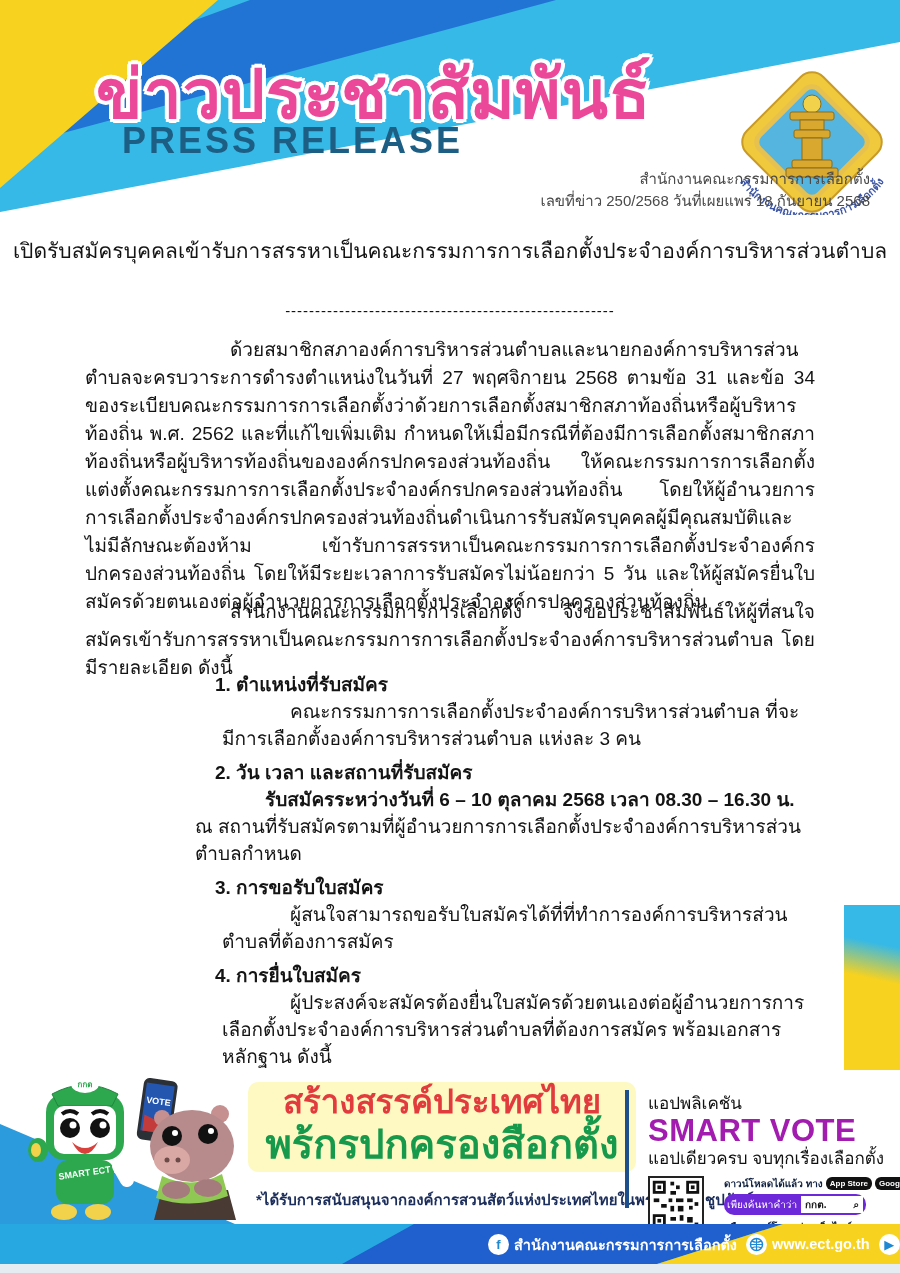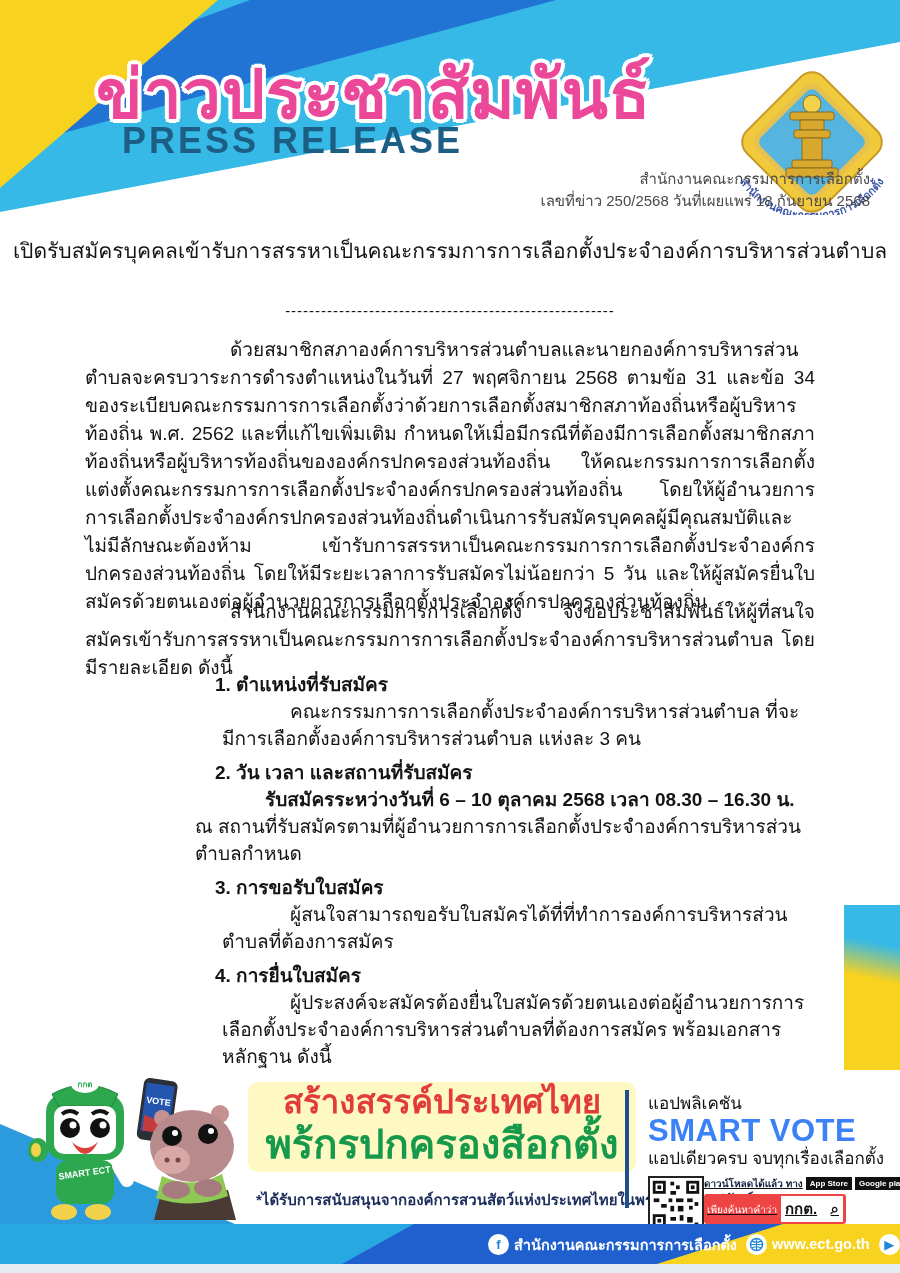--- a/index.html
+++ b/index.html
@@ -55,31 +55,31 @@
   .mascots{position:absolute;left:12px;bottom:0;width:235px;height:152px;}
   .slogan-box{position:absolute;left:248px;top:12px;width:388px;height:90px;
     background:#fef9c3;border-radius:10px;text-align:center;}
   .slogan-red{font-size:33px;font-weight:800;color:#E23B3D;line-height:40px;white-space:nowrap;}
   .slogan-green{font-size:40px;font-weight:800;color:#17994B;line-height:44px;white-space:nowrap;}
   .banner-footnote{position:absolute;left:256px;top:118px;width:600px;
     font-size:15px;font-weight:bold;color:#1B2D5B;white-space:nowrap;}
   .v-divider{position:absolute;left:625px;top:20px;width:4px;height:118px;background:#1D4F8C;}
   .app-block{position:absolute;left:648px;top:24px;width:202px;}
   .app-label{font-size:17px;color:#111;line-height:20px;}
-  .app-name{font-size:31px;font-weight:800;color:#3b82f6;line-height:34px;letter-spacing:0.5px;white-space:nowrap;}
+  .app-name{font-size:31px;font-weight:800;color:#a21caf;line-height:34px;letter-spacing:0.5px;white-space:nowrap;}
   .app-tagline{font-size:17px;color:#111;line-height:22px;white-space:nowrap;}
   .app-dl-row{display:flex;margin-top:6px;}
   .qr{width:56px;height:56px;border:2px solid #222;background:#fff;flex:0 0 auto;}
-  .dl-col{margin-left:0;width:142px;text-decoration:underline;}
+  .dl-col{margin-left:20px;width:142px;}
   .dl-line{display:flex;align-items:center;font-size:10px;font-weight:bold;color:#10203f;white-space:nowrap;}
-  .store-badge{background:#111;color:#fff;border-radius:0;font-size:8px;
+  .store-badge{background:#111;color:#fff;border-radius:6px;font-size:8px;
     padding:2px 4px;margin-left:3px;white-space:nowrap;}
-  .search-pill{display:flex;align-items:center;background:#ef4444;border-radius:3px;
+  .search-pill{display:flex;align-items:center;background:#6d28d9;border-radius:10px;
     margin-top:3px;padding:2px 3px;font-size:10px;color:#fff;white-space:nowrap;}
-  .search-box{background:#fff;color:#111;font-size:15px;font-weight:bold;
+  .search-box{background:#fff;color:#111;font-size:10px;font-weight:bold;
     margin-left:4px;padding:1px 4px;flex:1;display:flex;justify-content:space-between;align-items:center;}
   .alt-line{font-size:10.5px;font-weight:bold;color:#10203f;margin-top:4px;white-space:nowrap;}
   
   .bottom-bar{position:absolute;top:1224px;left:0;width:900px;height:40px;background:#28A8E0;}
   .bar-dark{position:absolute;inset:0;background:#1F5FCE;
     clip-path:polygon(46% 0,87% 0,73% 100%,38% 100%);}
   .bar-yellow{position:absolute;inset:0;background:#F7D21F;
     clip-path:polygon(87% 0,100% 0,100% 100%,73% 100%);}
   .bar-links{position:absolute;top:0;left:488px;height:40px;display:flex;align-items:center;gap:9px;}
   .bar-link{display:flex;align-items:center;gap:5px;color:#fff;font-size:14.5px;font-weight:bold;white-space:nowrap;}

